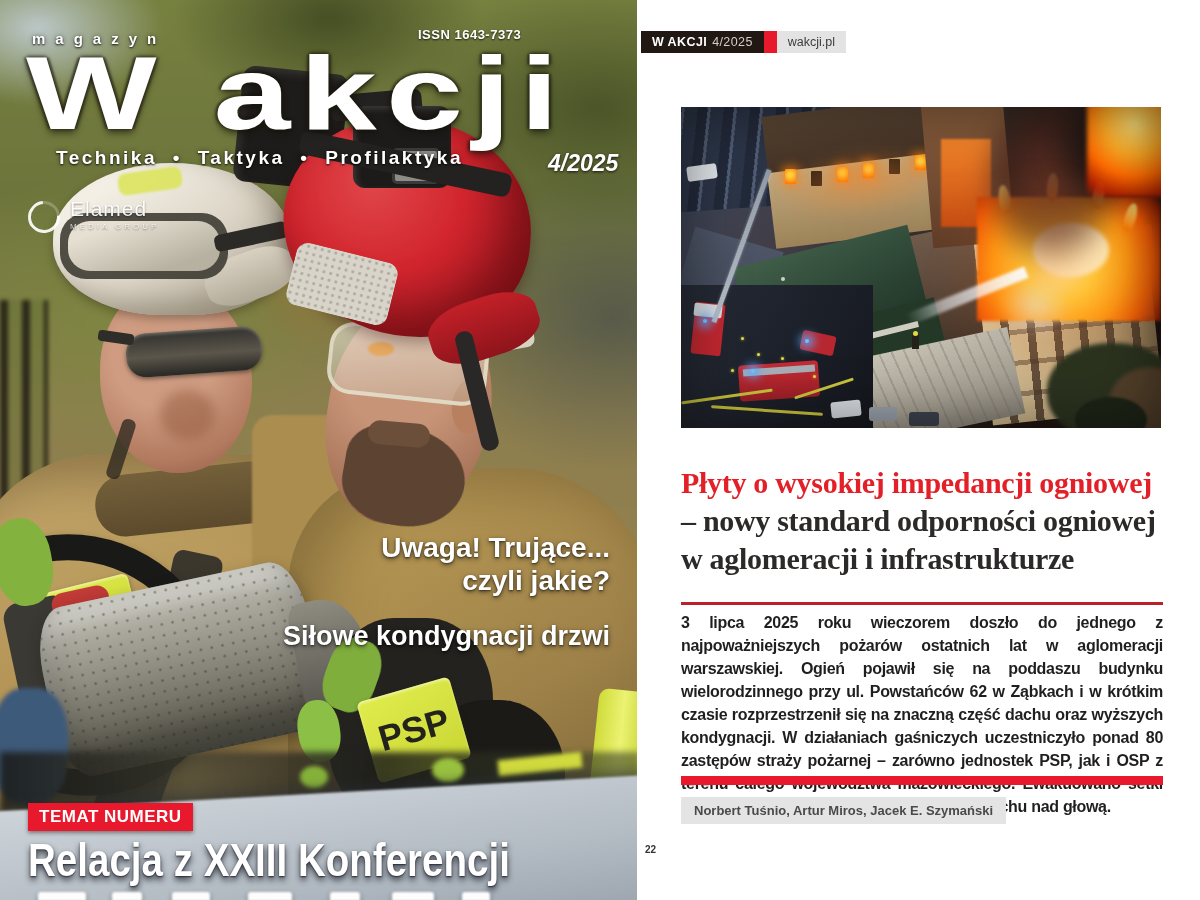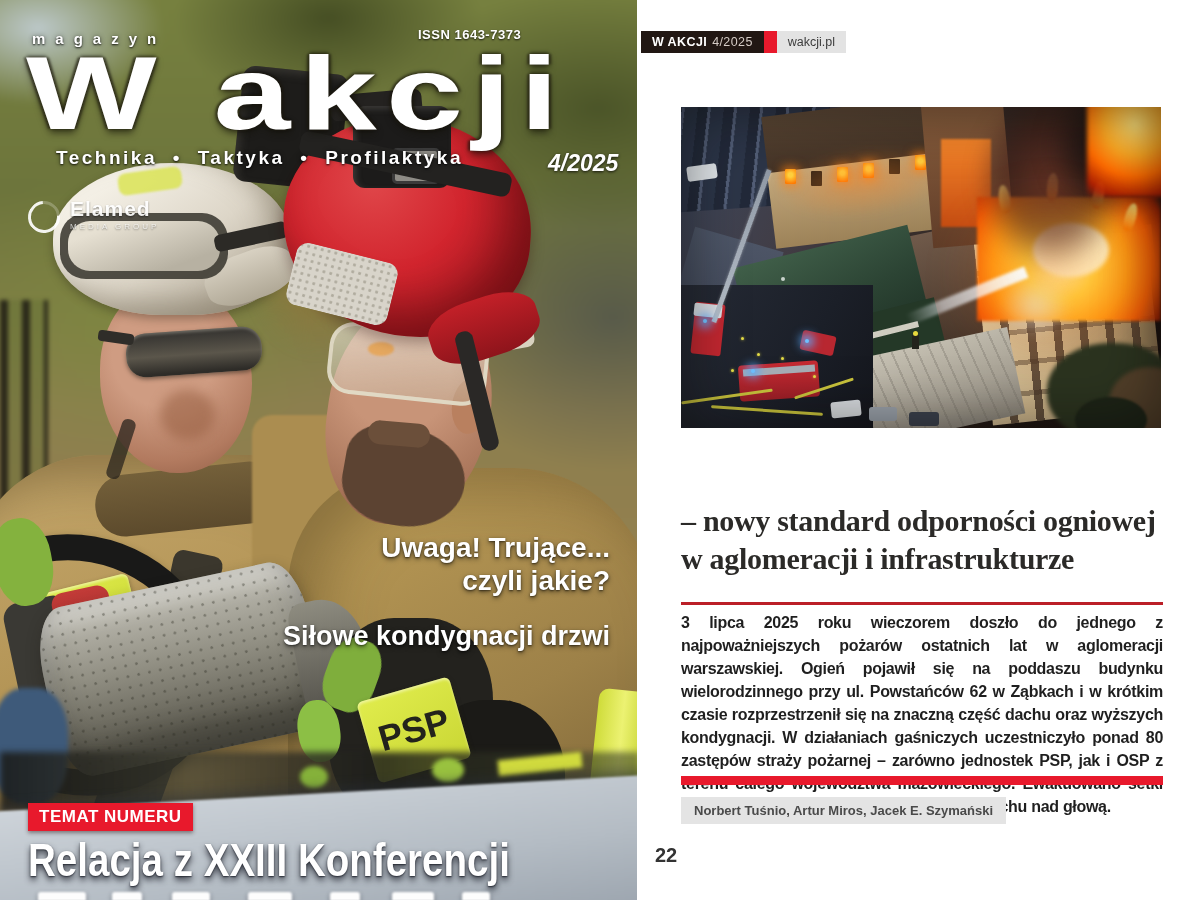--- a/index.html
+++ b/index.html
@@ -133,21 +133,21 @@
     text-shadow:-2px 0 2px rgba(30,25,15,.55), 2px 0 2px rgba(30,25,15,.55), 0 4px 6px rgba(20,18,10,.6), 0 -2px 3px rgba(20,18,10,.4);}
   .cv-tagline{left:56px;top:147px;color:#fff;font-weight:bold;font-size:19px;letter-spacing:2.5px;word-spacing:8px;
     white-space:nowrap;text-shadow:0 1px 2px rgba(0,0,0,.8),0 0 5px rgba(0,0,0,.45);}
   .cv-issn{left:418px;top:27px;color:#fff;font-weight:bold;font-size:13px;letter-spacing:.5px;
     text-shadow:0 1px 2px rgba(0,0,0,.8);}
   .cv-issue{left:548px;top:150px;color:#fff;font-weight:bold;font-style:italic;font-size:23px;
     text-shadow:0 1px 3px rgba(0,0,0,.8);}
   .cv-pub{left:28px;top:198px;display:flex;align-items:flex-start;opacity:.92;}
   .cv-pub-ring{width:26px;height:26px;border:3px solid #fff;border-radius:50%;margin-right:10px;margin-top:3px;
     border-top-color:rgba(255,255,255,.25);transform:rotate(40deg);}
-  .cv-pub-name{color:#fff;font-size:21px;font-weight:bold;line-height:1;letter-spacing:1px;
+  .cv-pub-name{color:#fff;font-size:21px;font-weight:normal;line-height:1;letter-spacing:1px;
     text-shadow:0 1px 2px rgba(0,0,0,.5);}
   .cv-pub-sub{color:rgba(255,255,255,.8);font-size:8px;letter-spacing:3px;margin-top:3px;
     text-shadow:0 1px 2px rgba(0,0,0,.5);}
   .cv-teaser{position:absolute;right:27px;text-align:right;color:#fff;font-weight:bold;line-height:1.18;
     text-shadow:0 2px 5px rgba(0,0,0,.55),0 1px 2px rgba(0,0,0,.5);}
   .cv-teaser1{top:531px;font-size:28px;}
   .cv-teaser2{top:621px;font-size:27px;}
   .cv-badge{left:28px;top:803px;background:#e8192c;color:#fff;font-weight:bold;font-size:17px;
     padding:4px 11px;letter-spacing:.5px;box-shadow:0 2px 4px rgba(30,10,10,.45);}
   .cv-headline{left:28px;top:832px;color:#fff;font-weight:bold;font-size:47px;white-space:nowrap;
@@ -251,21 +251,21 @@
   .caption b{margin-right:4px;}
   .title{position:absolute;left:44px;top:464px;width:492px;font-family:"Liberation Serif",serif;
     font-weight:bold;font-size:30px;line-height:38px;letter-spacing:-.3px;color:#2b2a28;}
   .title .red{color:#e32028;}
   .rule-top{position:absolute;left:44px;top:602px;width:482px;height:3px;background:#bb1f28;}
   .lead{position:absolute;left:44px;top:611px;width:482px;font-size:16px;line-height:23px;font-weight:bold;
     letter-spacing:-.3px;color:#1f1f1f;text-align:justify;margin:0;}
   .rule-bottom{position:absolute;left:44px;top:776px;width:482px;height:9px;background:#e8192c;}
   .authors{position:absolute;left:44px;top:797px;background:#e4e4e4;color:#4a4a4a;font-weight:bold;
     font-size:13px;padding:6px 13px;}
-  .pagenum{position:absolute;left:18px;top:844px;font-size:20px;font-weight:bold;color:#333;}
+  .pagenum{position:absolute;left:8px;top:844px;font-size:10px;font-weight:bold;color:#333;}
 </style>
 </head>
 <body>
 
 <div class="stage">
 
   <div class="cover">
     <div class="abs cv-bg"></div>
     <div class="abs cv-fence"></div>
     <div class="abs cv-leaves"></div>
@@ -442,21 +442,21 @@
       <div class="abs ph-car3"></div>
 
       <div class="abs ph-treeBR1"></div>
       <div class="abs ph-treeBR2"></div>
       <div class="abs ph-treeBR3"></div>
       <div class="abs ph-vignette"></div>
     </div>
 
 
     <div class="title">
-      <br>
+      <span class="red">Płyty o wysokiej impedancji ogniowej</span><br>
       <span>– nowy standard odporności ogniowej</span><br>
       <span>w aglomeracji i infrastrukturze</span>
     </div>
 
     <div class="rule-top"></div>
     <p class="lead">3 lipca 2025 roku wieczorem doszło do jednego z najpoważniejszych pożarów ostatnich lat w aglomeracji warszawskiej. Ogień pojawił się na poddaszu budynku wielorodzinnego przy ul. Powstańców 62 w Ząbkach i w krótkim czasie rozprzestrzenił się na znaczną część dachu oraz wyższych kondygnacji. W działaniach gaśniczych uczestniczyło ponad 80 zastępów straży pożarnej – zarówno jednostek PSP, jak i OSP z terenu całego województwa mazowieckiego. Ewakuowano setki mieszkańców, a część z nich została bez dachu nad głową.</p>
     <div class="rule-bottom"></div>
 
     <div class="authors">Norbert Tuśnio, Artur Miros, Jacek E. Szymański</div>
     <div class="pagenum">22</div>

